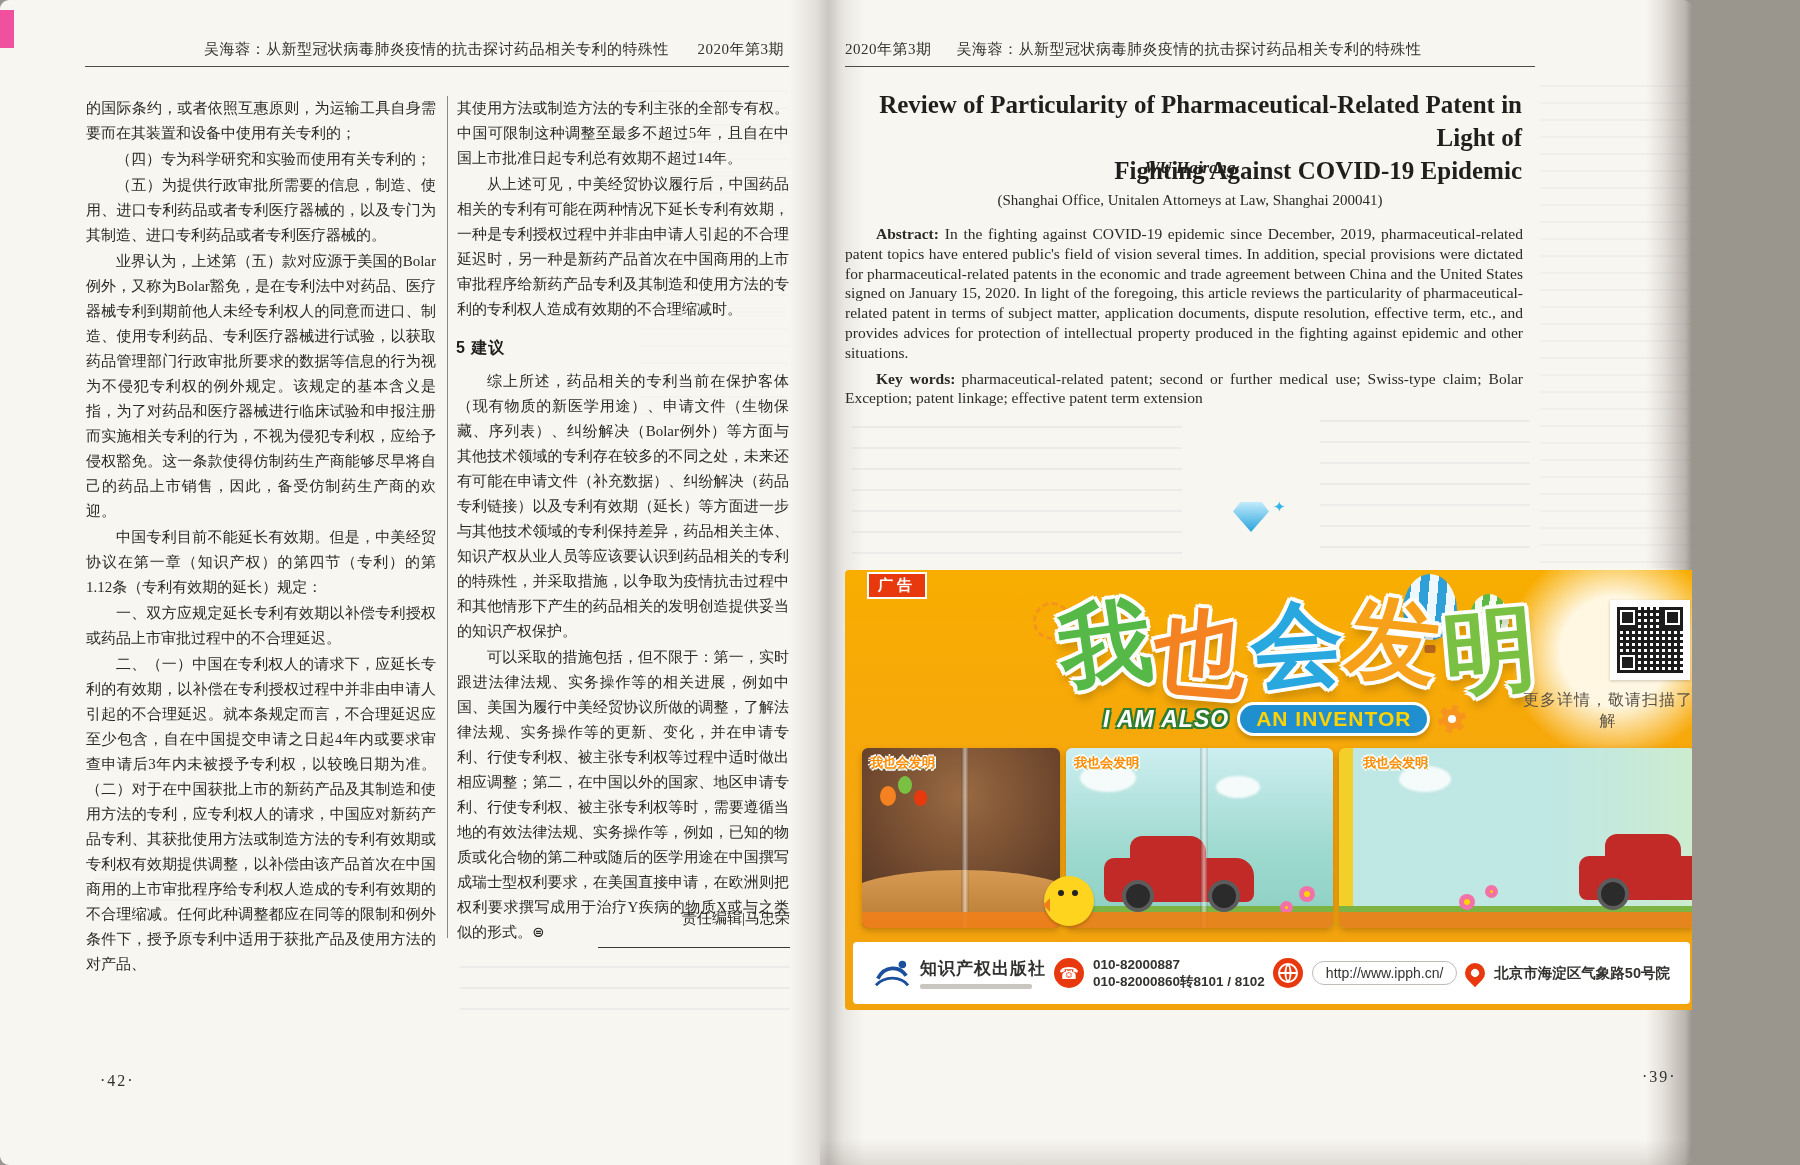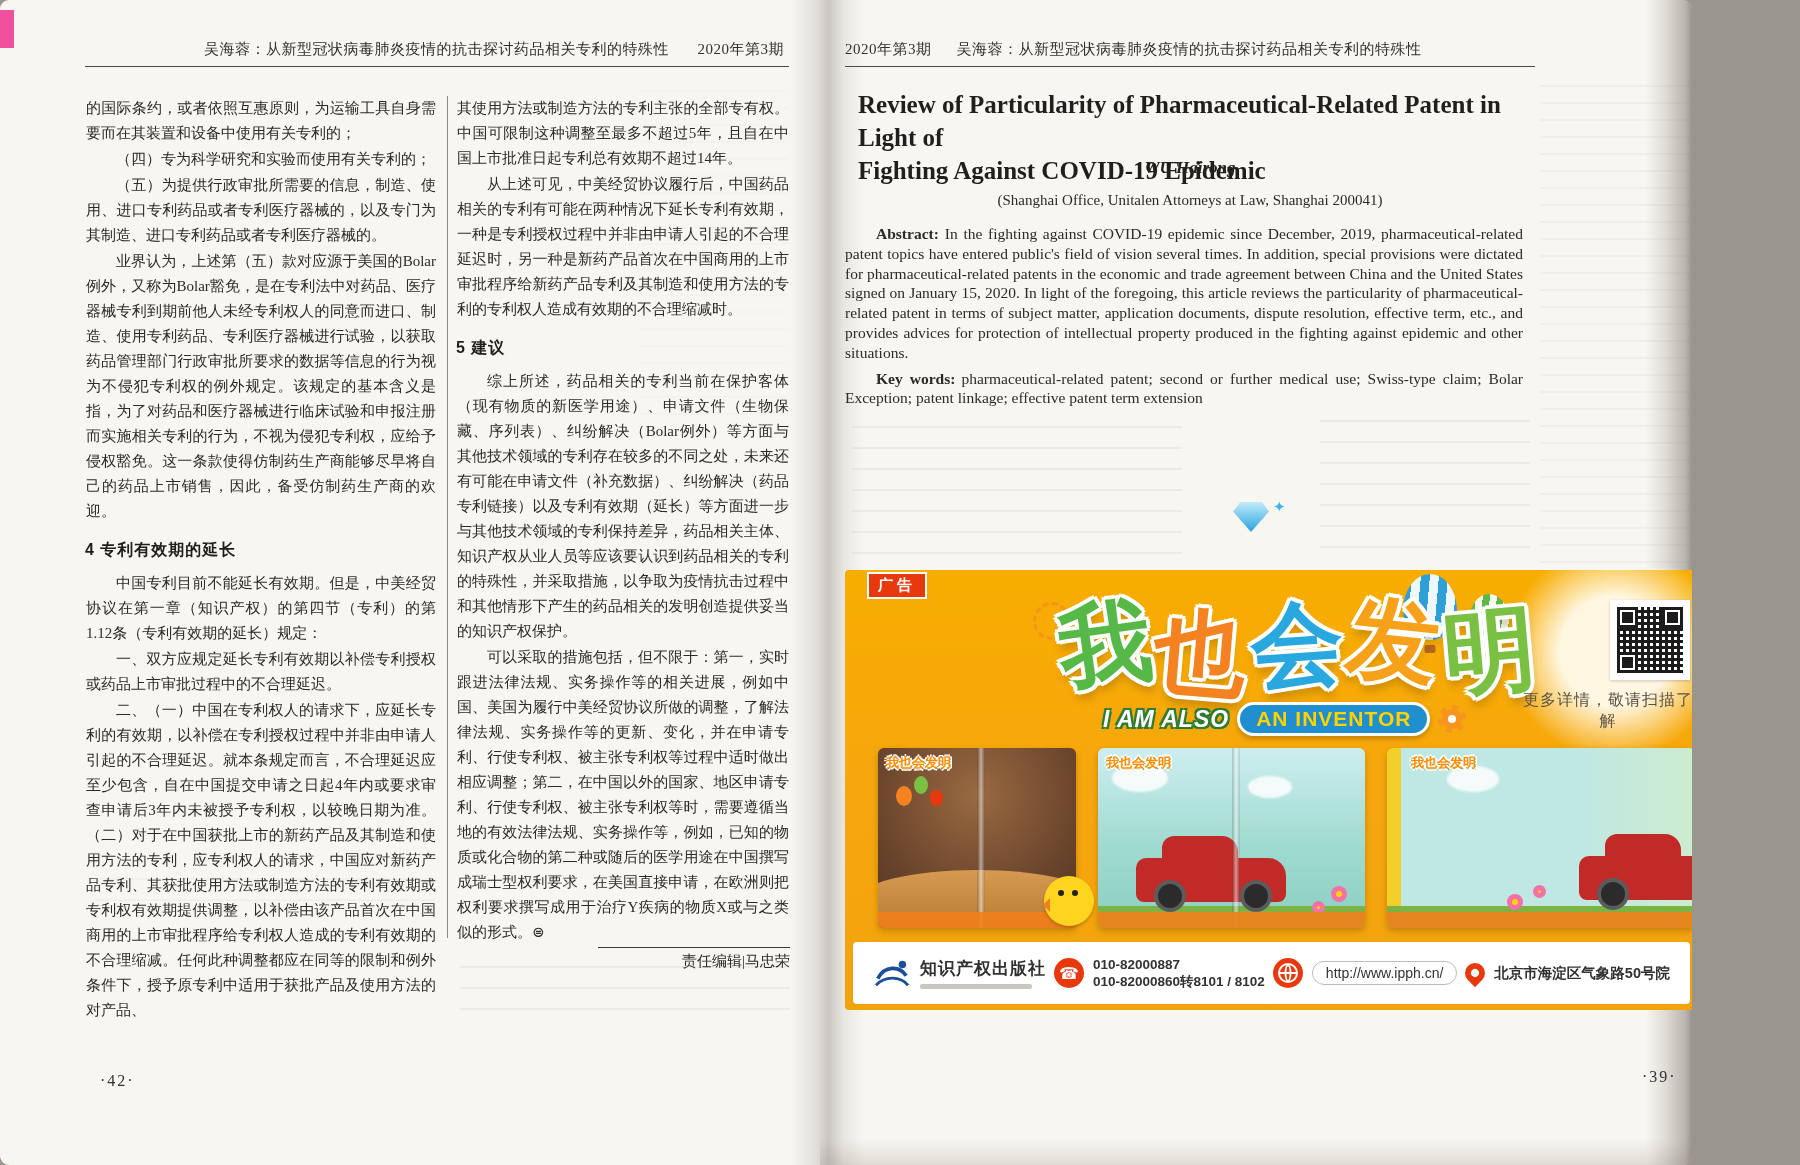--- a/index.html
+++ b/index.html
@@ -28,26 +28,26 @@
   
   .col{position:absolute;top:95px;font-size:15px;line-height:25px;text-align:justify;}
   .col p{margin:1px;text-indent:2em;}
   .col p.cont{text-indent:0;}
   .col h3{margin:13px 0 9px;font-size:16px;letter-spacing:1px;color:#1f1e1c;
     font-family:"Liberation Sans","DejaVu Sans",sans-serif;font-weight:bold;}
   .col1{left:85px;width:352px;}
   .col2{left:456px;width:334px;}
   .col-divider{position:absolute;left:447px;top:96px;height:842px;width:1px;background:#8b8881;}
   .editor-rule{position:absolute;left:598px;top:947px;width:192px;border-top:1.2px solid #3c3a36;}
-  .editor{position:absolute;left:456px;top:952px;width:334px;text-align:right;font-size:15px;color:#2b2a27;}
+  .editor{position:absolute;left:456px;top:909px;width:334px;text-align:right;font-size:15px;color:#2b2a27;}
   .pageno{position:absolute;font-size:16px;letter-spacing:2px;color:#33322f;text-align:center;}
   .pn-42{left:100px;top:1072px;}
   .pn-43{left:1642px;top:1068px;}
   
-  .en-title{position:absolute;left:858px;top:88px;width:664px;text-align:left;
+  .en-title{position:absolute;left:858px;top:88px;width:664px;text-align:right;
     font-size:25px;line-height:33px;font-weight:bold;color:#201f1d;}
   .author{position:absolute;left:858px;top:158px;width:664px;text-align:center;
     font-size:17px;font-weight:bold;font-style:italic;color:#23221f;}
   .affil{position:absolute;left:858px;top:192px;width:664px;text-align:center;font-size:15px;color:#2b2a27;}
   .rp-body{position:absolute;left:845px;top:224px;width:678px;font-size:15.5px;line-height:19.8px;text-align:justify;}
   .rp-body p{margin:0 0 6px;text-indent:2em;}
   .rp-body .b{font-weight:bold;margin-right:6px;}
   
   .ad{position:absolute;left:845px;top:498px;width:853px;height:512px;
       font-family:"Liberation Sans","DejaVu Sans",sans-serif;}
@@ -91,21 +91,21 @@
   .qr{width:66px;height:66px;position:relative;
       background:repeating-linear-gradient(0deg,#1c1c1c 0 3px,rgba(0,0,0,0) 3px 6px),
                  repeating-linear-gradient(90deg,#1c1c1c 0 3px,#fff 3px 6px);}
   .qr i{position:absolute;width:15px;height:15px;border:3px solid #1c1c1c;background:#fff;}
   .qr i::after{content:'';position:absolute;inset:2px;background:#1c1c1c;}
   .qr .f1{top:0;left:0;} .qr .f2{top:0;right:0;} .qr .f3{bottom:0;left:0;}
   .qr-cap{position:absolute;right:0;top:192px;width:180px;text-align:center;
       font-size:16px;color:#5b5347;letter-spacing:1px;}
   
   .covers{position:absolute;left:17px;top:250px;width:833px;height:180px;display:flex;gap:6px;}
-  .card{position:relative;border-radius:6px;overflow:hidden;box-shadow:0 3px 6px rgba(90,50,0,.3);margin-left:16px;}
+  .card{position:relative;border-radius:6px;overflow:hidden;box-shadow:0 3px 6px rgba(90,50,0,.3);}
   .card .minilogo{position:absolute;top:6px;left:8px;font-size:13px;font-weight:bold;color:#ff8c00;z-index:3;
       text-shadow:-2px 0 #fff,2px 0 #fff,0 -2px #fff,0 2px #fff,1px 1px 0 #3aa13a;}
   .card .bookspine{position:absolute;left:50%;top:0;bottom:0;width:8px;z-index:2;
       background:linear-gradient(90deg,rgba(0,0,0,.18),rgba(255,255,255,.5),rgba(0,0,0,.12));}
   .card .capbar{position:absolute;left:0;right:0;bottom:0;height:16px;background:#f07f1a;opacity:.9;z-index:3;}
   .card1{width:198px;background:radial-gradient(circle at 50% 26%,#9a6a42 0%,#6b452c 60%,#4e3322 100%);}
   .card1 .floor{position:absolute;bottom:0;left:-10%;width:120%;height:58px;
       background:linear-gradient(#d69a52,#b97b35);border-radius:100% 100% 0 0;}
   .dot{position:absolute;border-radius:50%;}
   .card2{width:267px;background:linear-gradient(180deg,#cdeef0 0%,#9fdad0 55%,#8ccfc2 100%);}
@@ -160,21 +160,20 @@
     <span>吴海蓉：从新型冠状病毒肺炎疫情的抗击探讨药品相关专利的特殊性</span>
     <span class="issue">2020年第3期</span>
   </div>
   <div class="headrule hr-l"></div>
 
   <div class="col col1">
     <p class="cont">的国际条约，或者依照互惠原则，为运输工具自身需要而在其装置和设备中使用有关专利的；</p>
     <p>（四）专为科学研究和实验而使用有关专利的；</p>
     <p>（五）为提供行政审批所需要的信息，制造、使用、进口专利药品或者专利医疗器械的，以及专门为其制造、进口专利药品或者专利医疗器械的。</p>
     <p>业界认为，上述第（五）款对应源于美国的Bolar例外，又称为Bolar豁免，是在专利法中对药品、医疗器械专利到期前他人未经专利权人的同意而进口、制造、使用专利药品、专利医疗器械进行试验，以获取药品管理部门行政审批所要求的数据等信息的行为视为不侵犯专利权的例外规定。该规定的基本含义是指，为了对药品和医疗器械进行临床试验和申报注册而实施相关专利的行为，不视为侵犯专利权，应给予侵权豁免。这一条款使得仿制药生产商能够尽早将自己的药品上市销售，因此，备受仿制药生产商的欢迎。</p>
-    <h3>4  专利有效期的延长</h3>
     <p>中国专利目前不能延长有效期。但是，中美经贸协议在第一章（知识产权）的第四节（专利）的第1.12条（专利有效期的延长）规定：</p>
     <p>一、双方应规定延长专利有效期以补偿专利授权或药品上市审批过程中的不合理延迟。</p>
     <p>二、（一）中国在专利权人的请求下，应延长专利的有效期，以补偿在专利授权过程中并非由申请人引起的不合理延迟。就本条规定而言，不合理延迟应至少包含，自在中国提交申请之日起4年内或要求审查申请后3年内未被授予专利权，以较晚日期为准。（二）对于在中国获批上市的新药产品及其制造和使用方法的专利，应专利权人的请求，中国应对新药产品专利、其获批使用方法或制造方法的专利有效期或专利权有效期提供调整，以补偿由该产品首次在中国商用的上市审批程序给专利权人造成的专利有效期的不合理缩减。任何此种调整都应在同等的限制和例外条件下，授予原专利中适用于获批产品及使用方法的对产品、</p>
   </div>
 
   <div class="col-divider"></div>
 
   <div class="col col2">
     <p class="cont">其使用方法或制造方法的专利主张的全部专有权。中国可限制这种调整至最多不超过5年，且自在中国上市批准日起专利总有效期不超过14年。</p>
     <p>从上述可见，中美经贸协议履行后，中国药品相关的专利有可能在两种情况下延长专利有效期，一种是专利授权过程中并非由申请人引起的不合理延迟时，另一种是新药产品首次在中国商用的上市审批程序给新药产品专利及其制造和使用方法的专利的专利权人造成有效期的不合理缩减时。</p>

